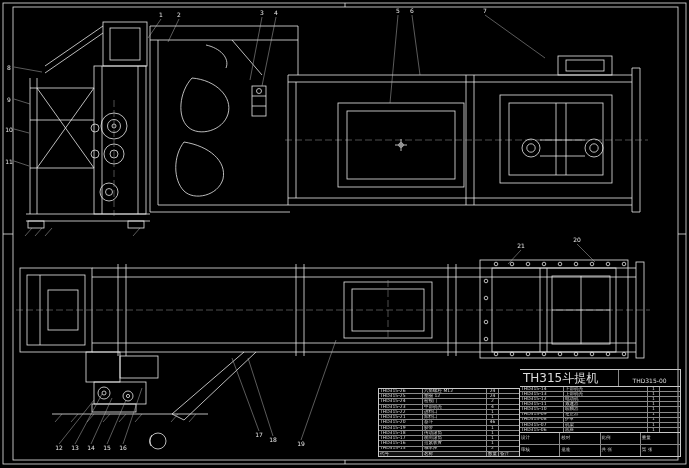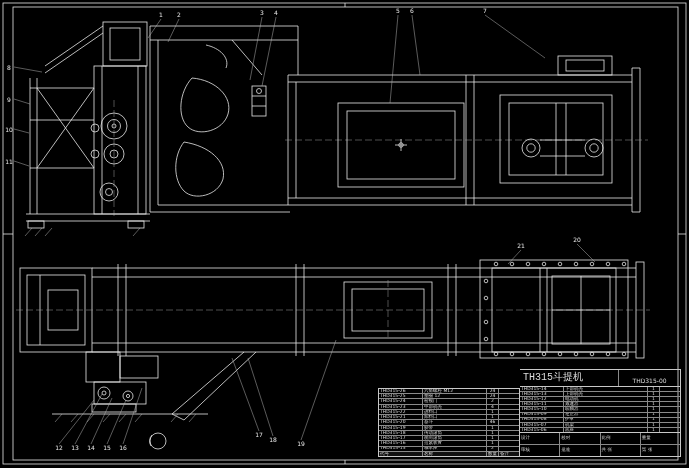--- a/index.html
+++ b/index.html
@@ -22,22 +22,22 @@
   .pt-row:last-child{border-bottom:none;}
   .pt-row.hdr{background:#111;}
   .c{display:flex;align-items:center;border-right:1px solid #8a8a8a;padding:0 1px;
      overflow:hidden;white-space:nowrap;box-sizing:border-box;}
   .c:last-child{border-right:none;}
   .c-code{width:44px;}
   .c-name{flex:1;}
   .c-qty{width:12px;justify-content:center;}
   .c-note{width:20px;}
   .pt-head{height:17px;display:flex;border-bottom:1px solid #c8c8c8;box-sizing:border-box;}
-  .pt-head .prod{flex:1;font-size:10px;display:flex;align-items:center;padding-left:3px;
-                 overflow:hidden;white-space:nowrap;font-family:Liberation Mono, monospace;}
+  .pt-head .prod{flex:1;font-size:12px;display:flex;align-items:center;padding-left:3px;
+                 overflow:hidden;white-space:nowrap;}
   .pt-head .num{width:62px;font-size:6px;display:flex;align-items:flex-end;justify-content:center;
                 border-left:1px solid #8a8a8a;padding-bottom:2px;box-sizing:border-box;
                 overflow:hidden;white-space:nowrap;}
   .pt-rrows{flex:1;display:flex;flex-direction:column;min-height:0;}
   .pt-foot{height:24px;border-top:1px solid #c8c8c8;display:flex;flex-direction:column;
            box-sizing:border-box;}
   .f-row{flex:1;display:flex;border-bottom:1px solid #8a8a8a;min-height:0;}
   .f-row:last-child{border-bottom:none;}
   .f{flex:1;}
 </style>

